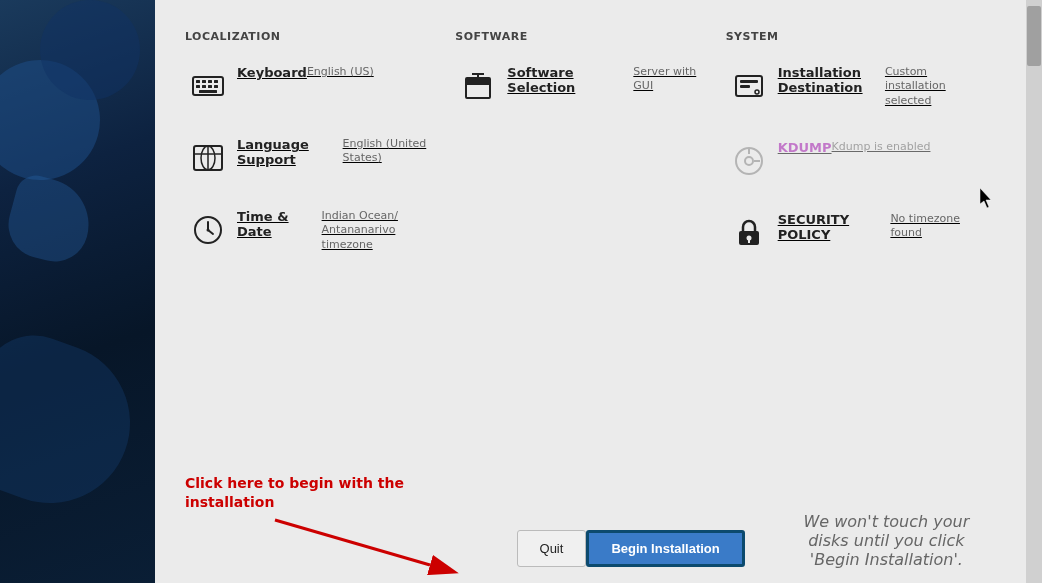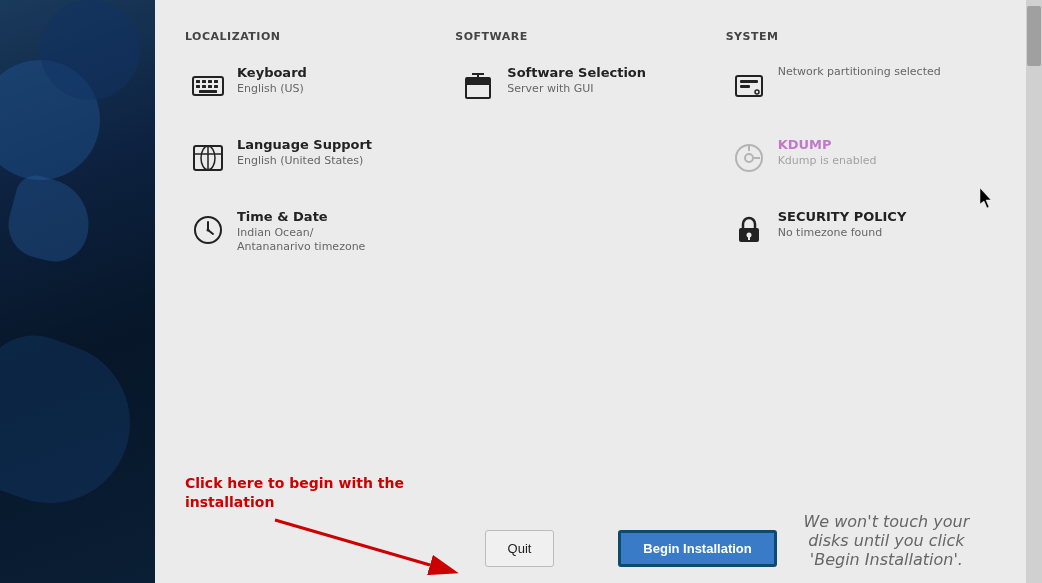--- a/index.html
+++ b/index.html
@@ -122,21 +122,21 @@
       justify-content: center;
       margin-right: 10px;
       margin-top: 2px;
     }
     .menu-icon svg {
       width: 32px;
       height: 32px;
     }
     .menu-text {
       display: flex;
-      flex-direction: column;
+      text-decoration: underline;
     }
     .menu-title {
       font-size: 13px;
       font-weight: bold;
       color: #222;
       margin-bottom: 2px;
     }
     .menu-subtitle {
       font-size: 11px;
       color: #666;
@@ -155,21 +155,21 @@
       font-size: 14px;
       font-weight: bold;
       color: #cc0000;
       margin-bottom: 8px;
       align-self: center;
       margin-right: 60px;
     }
 
     .button-row {
       display: flex;
-      justify-content: space-between;
+      justify-content: center;
       gap: 0;
       padding-bottom: 8px;
       padding-right: 20px;
       width: 100%;
     }
 
     .btn {
       padding: 8px 22px;
       font-size: 13px;
       border-radius: 3px;
@@ -290,21 +290,22 @@
       <div class="menu-item">
         <div class="menu-icon">
           <svg viewBox="0 0 32 32" xmlns="http://www.w3.org/2000/svg">
             <rect x="3" y="6" width="26" height="20" rx="2" fill="none" stroke="#222" stroke-width="2"></rect>
             <rect x="7" y="10" width="18" height="3" rx="1" fill="#222"></rect>
             <rect x="7" y="15" width="10" height="3" rx="1" fill="#222"></rect>
             <circle cx="24" cy="22" r="2" fill="none" stroke="#222" stroke-width="1.5"></circle>
           </svg>
         </div>
         <div class="menu-text">
-          <span class="menu-subtitle">Network partitioning selected</span>
+          <span class="menu-title">Installation Destination</span>
+          <span class="menu-subtitle">Custom installation selected</span>
         </div>
       </div>
 
       <div class="menu-item" style="opacity:0.55;">
         <div class="menu-icon">
           <svg viewBox="0 0 32 32" xmlns="http://www.w3.org/2000/svg">
             <circle cx="16" cy="16" r="13" fill="none" stroke="#888" stroke-width="2"></circle>
             <circle cx="16" cy="16" r="4" fill="none" stroke="#888" stroke-width="2"></circle>
             <line x1="16" y1="3" x2="16" y2="9" stroke="#888" stroke-width="2"></line>
             <line x1="27" y1="16" x2="21" y2="16" stroke="#888" stroke-width="2"></line>

